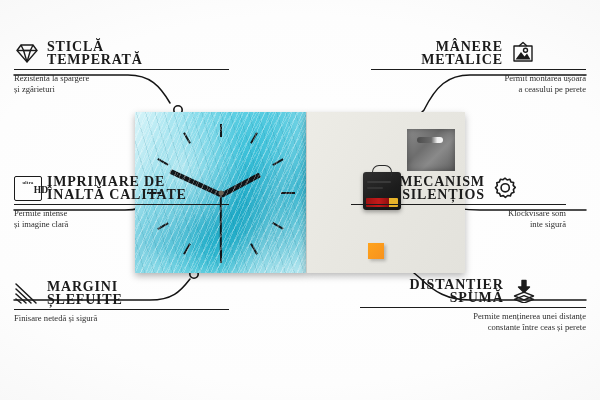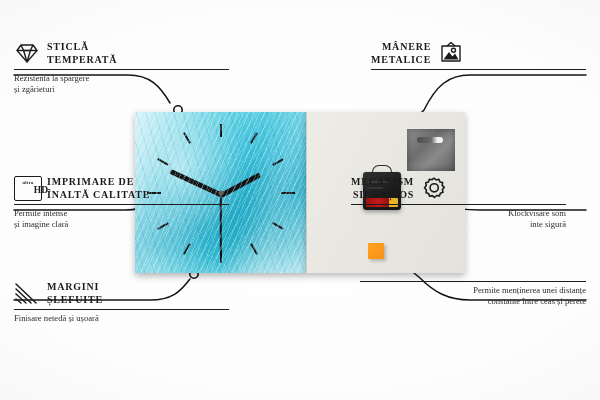--- a/index.html
+++ b/index.html
@@ -81,23 +81,23 @@
   #movement .bar2{position:absolute;left:4px;top:15px;width:16px;height:2px;background:#343434;border-radius:1px;}
   #spacer{
     position:absolute;left:61px;top:131px;width:16px;height:16px;
     background:linear-gradient(135deg,#ffa31c 0%,#f7921e 100%);
     box-shadow:2px 2px 3px rgba(0,0,0,.22);
   }
   
   .callout{position:absolute;width:215px;}
   .callout.right{text-align:right;}
   .co-head{display:flex;align-items:center;gap:7px;}
-  .callout.right .co-head{justify-content:flex-start;}
+  .callout.right .co-head{justify-content:center;}
   .co-title{
-    font-size:10px;font-weight:bold;letter-spacing:.8px;color:#1b1b1b;
+    font-size:14px;font-weight:bold;letter-spacing:.8px;color:#1b1b1b;
     line-height:13px;text-transform:uppercase;white-space:pre-line;
   }
   .co-rule{height:1.4px;background:#1c1c1c;margin:3px 0 3px 0;}
   .co-sub{
     font-size:8.6px;color:#2e2e2e;line-height:10.4px;white-space:pre-line;
     font-family:Liberation Serif, serif;
   }
   .ico{width:26px;height:24px;flex:0 0 auto;}
   .ico svg{display:block;}
   .hdbox{
@@ -219,54 +219,67 @@
           <path d="M2 3 L22 22"></path>
             <path d="M2 8 L17 22"></path>
             <path d="M2 13 L12 22"></path>
             <path d="M2 18 L7 22"></path>
         </svg>
       </span>
       <span class="co-title">MARGINI
 ȘLEFUITE</span>
     </div>
     <div class="co-rule"></div>
-    <div class="co-sub">Finisare netedă și ușoară</div>
+    <div class="co-sub">Finisare netedă și sigură</div>
   </div>
 
   <div class="callout right" style="left:371px;top:40px;">
     <div class="co-head">
       <span class="co-title">MÂNERE
 METALICE</span>
       <span class="ico">
         <svg viewBox="0 0 26 24" width="26" height="24" fill="none" stroke="#1b1b1b" stroke-width="1.4" stroke-linejoin="round">
           <path d="M9 5 L13 1.5 L17 5"></path>
           <rect x="4" y="5" width="18" height="15"></rect>
           <path d="M5.5 18.5 L11 11 L14.5 15.5 L17 12.5 L20.5 18.5 Z" fill="#1b1b1b" stroke="none"></path>
           <circle cx="15.5" cy="9.2" r="2"></circle>
         </svg>
       </span>
     </div>
     <div class="co-rule"></div>
+    <div class="co-sub">Permit montarea ușoară
+a ceasului pe perete</div>
   </div>
 
   <div class="callout right" style="left:351px;top:175px;">
     <div class="co-head">
       <span class="co-title">MECANISM
 SILENȚIOS</span>
       <span class="ico">
         <svg viewBox="0 0 26 24" width="26" height="24" fill="none" stroke="#1b1b1b" stroke-width="1.6" stroke-linejoin="round">
           <path d="M13 2.2 L15.2 4.0 L17.9 3.3 L18.9 5.9 L21.6 6.6 L21.2 9.4 L23.2 11.4 L21.4 13.6 L22.0 16.3 L19.4 17.3 L18.4 19.9 L15.7 19.5 L13.4 21.4 L11.3 19.6 L8.6 20.2 L7.6 17.6 L5.0 16.7 L5.4 13.9 L3.5 11.7 L5.3 9.5 L4.8 6.8 L7.4 5.9 L8.4 3.3 L11.1 3.7 Z"></path>
           <circle cx="13.2" cy="11.8" r="4.1"></circle>
         </svg>
       </span>
     </div>
     <div class="co-rule"></div>
     <div class="co-sub">Klockvisare som
 inte sigură</div>
   </div>
 
   <div class="callout right" style="left:360px;top:278px;width:226px;">
+    <div class="co-head">
+      <span class="co-title">DISTANȚIER
+SPUMĂ</span>
+      <span class="ico">
+        <svg viewBox="0 0 26 24" width="26" height="24" fill="none" stroke="#1b1b1b" stroke-width="1.4" stroke-linejoin="round">
+          <path d="M11 1.5 H15 V8 H18.5 L13 13.5 L7.5 8 H11 Z" fill="#1b1b1b" stroke="#1b1b1b"></path>
+          <path d="M13 13.2 L22.5 17.0 L13 20.8 L3.5 17.0 Z"></path>
+          <path d="M13 16.6 L22.5 20.4 L13 24.0 L3.5 20.4 Z"></path>
+        </svg>
+      </span>
+    </div>
     <div class="co-rule"></div>
     <div class="co-sub">Permite menținerea unei distanțe
 constante între ceas și perete</div>
   </div>
 
 </div>
 
 </body></html>

